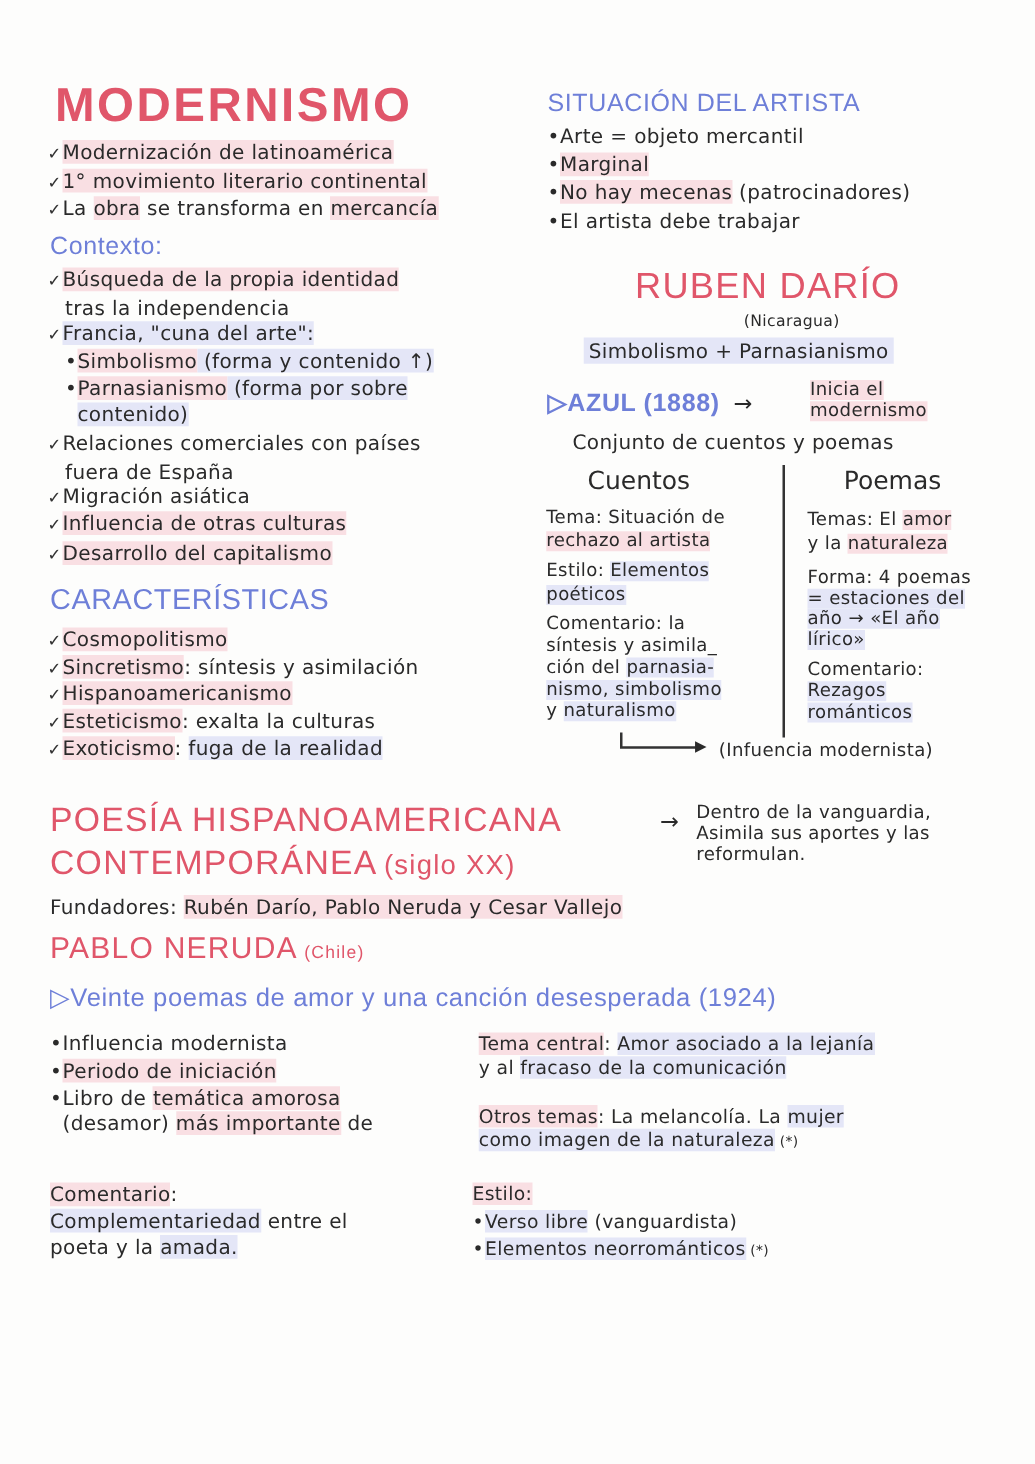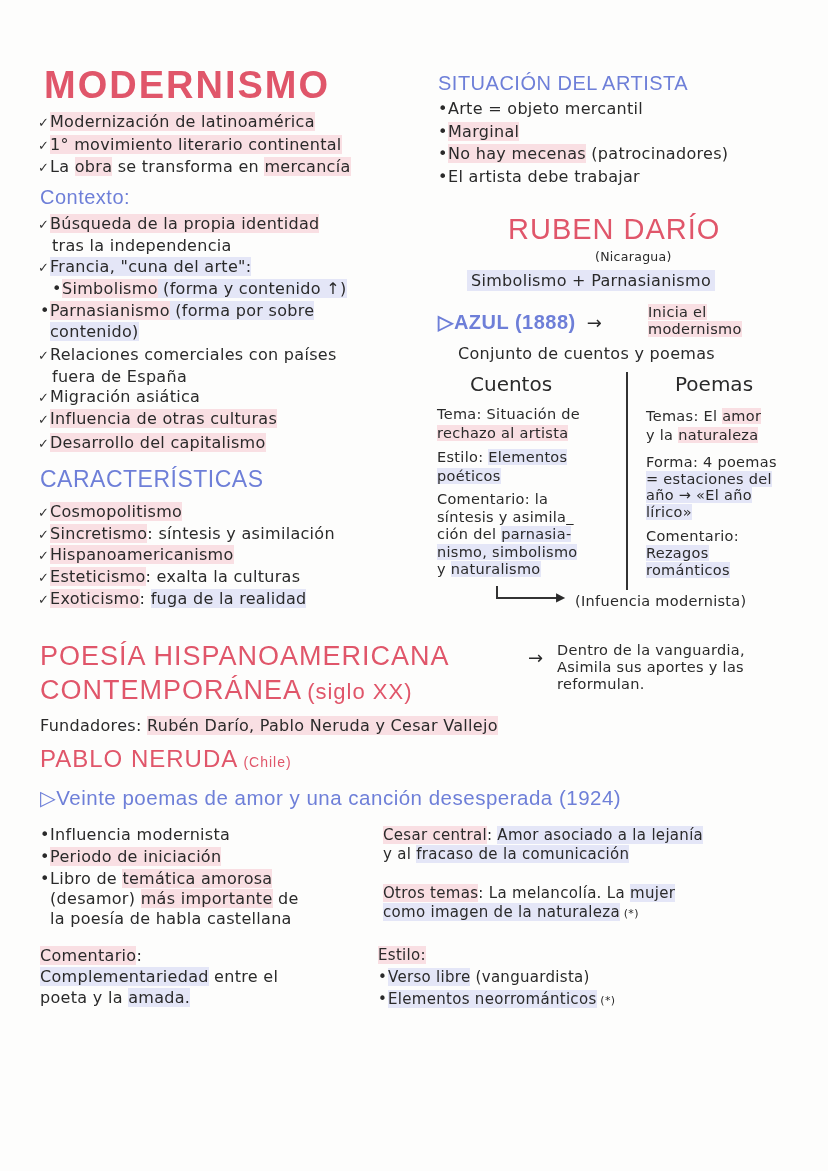--- a/index.html
+++ b/index.html
@@ -39,21 +39,21 @@
 <div class="abs line" style="left:38px;top:213px;">
   <span class="chk">✓</span><span class="hp">Búsqueda de la propia identidad</span><br>
   <span class="indent">tras la independencia</span>
 </div>
 <div class="abs line" style="left:38px;top:256px;">
   <span class="chk">✓</span><span class="hb">Francia, "cuna del arte":</span>
 </div>
 <div class="abs line" style="left:52px;top:278px;">
   <span class="dot">•</span><span class="hp">Simbolismo</span><span class="hb"> (forma y contenido ↑)</span>
 </div>
-<div class="abs line" style="left:40px;top:300px;">
+<div class="abs line" style="left:52px;top:300px;">
   <span class="dot">•</span><span class="hp">Parnasianismo</span><span class="hb"> (forma por sobre</span><br>
   <span class="hb" style="margin-left:10px;">contenido)</span>
 </div>
 <div class="abs line" style="left:38px;top:344px;">
   <span class="chk">✓</span><span>Relaciones comerciales con países</span><br>
   <span class="indent">fuera de España</span>
 </div>
 <div class="abs line" style="left:38px;top:386px;">
   <span class="chk">✓</span><span>Migración asiática</span>
 </div>
@@ -174,30 +174,29 @@
 
 <div class="abs line" style="left:40px;top:824px;">
   <span class="dot">•</span><span>Influencia modernista</span>
 </div>
 <div class="abs line" style="left:40px;top:846px;">
   <span class="dot">•</span><span class="hp">Periodo de iniciación</span>
 </div>
 <div class="abs line" style="left:40px;top:869px;line-height:20px;">
   <span class="dot">•</span><span>Libro de </span><span class="hp">temática amorosa</span><br>
   <span style="margin-left:10px;">(desamor) </span><span class="hp">más importante</span><span> de</span><br>
-  <span style="margin-left:10px;">la poesía de habla castellana</span>
 </div>
 <div class="abs line" style="left:40px;top:945px;line-height:21px;">
   <span class="hp">Comentario</span><span>:</span><br>
   <span class="hb">Complementariedad</span><span> entre el</span><br>
   <span>poeta y la </span><span class="hb">amada.</span>
 </div>
 
 <div class="abs sm" style="left:383px;top:826px;font-size:15px;">
-  <span class="hp">Cesar central</span><span>: </span><span class="hb">Amor asociado a la lejanía</span><br>
+  <span class="hp">Tema central</span><span>: </span><span class="hb">Amor asociado a la lejanía</span><br>
   <span>y al </span><span class="hb">fracaso de la comunicación</span>
 </div>
 <div class="abs sm" style="left:383px;top:884px;font-size:15px;">
   <span class="hp">Otros temas</span><span>: La melancolía. La </span><span class="hb">mujer</span><br>
   <span class="hb">como imagen de la naturaleza</span><span style="font-size:11px;"> (*)</span>
 </div>
 <div class="abs sm" style="left:378px;top:944px;font-size:15px;line-height:22px;">
   <span class="hp">Estilo:</span><br>
   <span class="dot">•</span><span class="hb">Verso libre</span><span> (vanguardista)</span><br>
   <span class="dot">•</span><span class="hb">Elementos neorrománticos</span><span style="font-size:11px;"> (*)</span>

